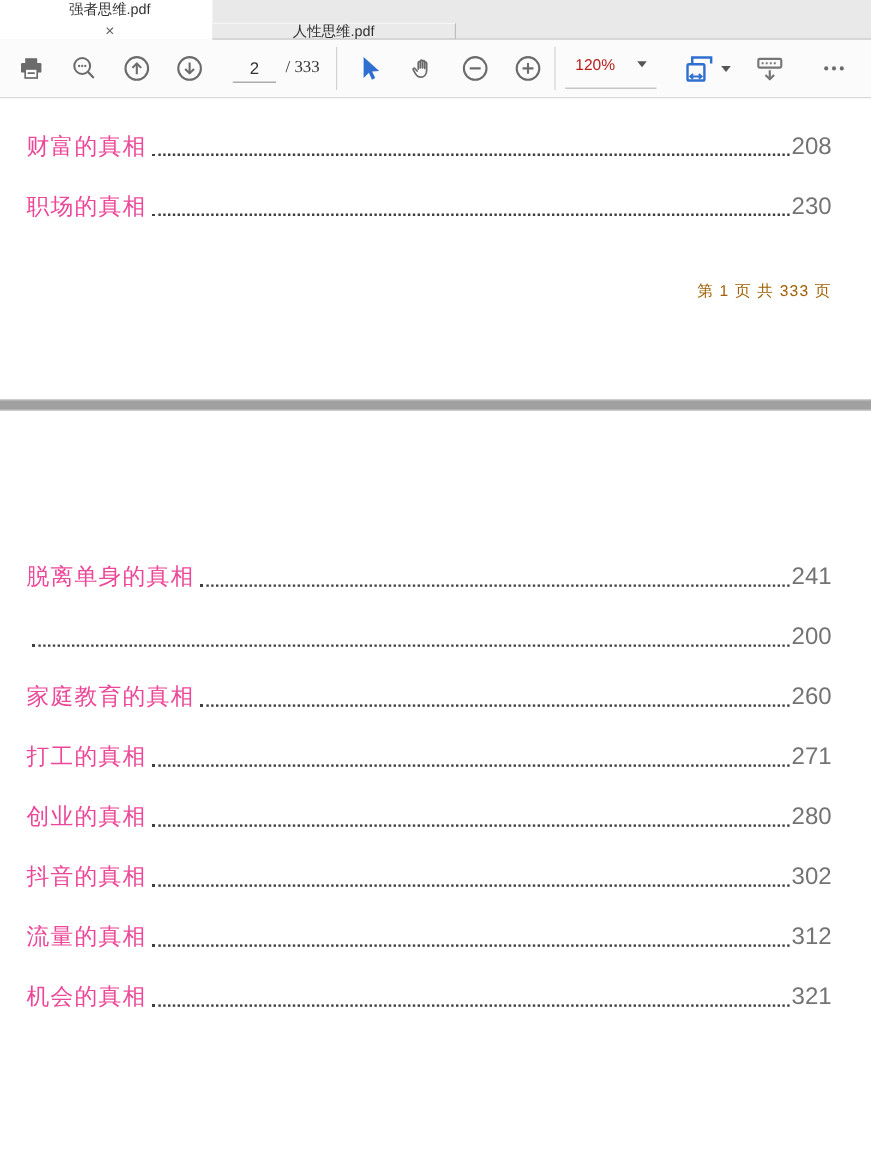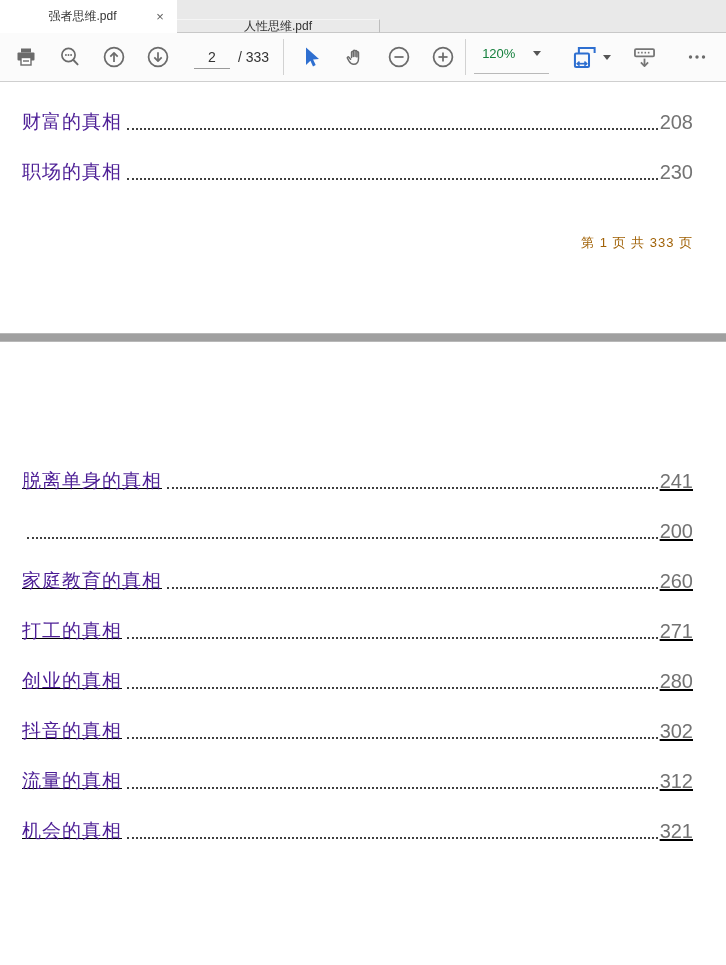--- a/index.html
+++ b/index.html
@@ -2,55 +2,55 @@
 <html><head>
 <meta charset="utf-8">
 <style>
   * { margin:0; padding:0; box-sizing:border-box; }
   html,body { width:726px; height:965px; overflow:hidden; background:#fff;
               font-family:"Liberation Sans", sans-serif; }
 
   
   .tabbar { height:33px; display:flex; background:#e9e9e9; }
   .tab { display:flex; align-items:center; font-size:12px; color:#333; }
-  .tab.active { width:177px; background:#ffffff; padding:0 8px 0 14px; }
+  .tab.active { width:177px; background:#ffffff; padding:0 8px 0 14px;flex-direction:column; }
   .tab.active .tab-label { flex:1; text-align:center; }
   .tab.inactive { width:203px; background:#eaeaea; justify-content:center;
                   border-right:1px solid #bdbdbd; border-bottom:1px solid #c8c8c8;
                   border-top:1px solid #f5f5f5;margin-top:19px; }
   .tab-filler { flex:1; background:#e9e9e9; border-bottom:1px solid #c8c8c8; }
   .tab-close { width:18px; height:18px; display:flex; align-items:center; justify-content:center;
                color:#5f5f5f; font-size:13px; cursor:pointer; }
 
   
   .toolbar { height:49px; display:flex; align-items:center; background:#fbfbfb;
              border-bottom:1px solid #cfcfcf; padding-left:4px; }
   .tbtn { width:30px; height:36px; display:flex; align-items:center; justify-content:center;
           margin:0 7px; cursor:pointer; }
   .tsep { width:1px; height:36px; background:#d2d2d2; }
   .page-group { display:flex; align-items:flex-end; margin-left:14px; }
   .page-input { width:36px; border:none; border-bottom:1px solid #9a9a9a; background:transparent;
                 text-align:center; font-size:14px; color:#333; height:24px;
                 font-family:"Liberation Sans", sans-serif; }
-  .page-total { font-size:14px; color:#333; margin-left:8px; padding-bottom:4px; white-space:pre; }
+  .page-total { font-size:14px; color:#333; margin-left:8px; padding-bottom:4px; white-space:pre;font-family:Liberation Serif, serif; }
   .zoom-group { display:flex; align-items:center; margin-left:8px; padding:0 8px 6px 8px;
                 border-bottom:1px solid #b9b9b9; height:34px; cursor:pointer; }
-  .zoom-value { font-size:13px; color:#15803d; margin-right:18px; }
+  .zoom-value { font-size:13px; color:#b91c1c; margin-right:18px; }
   .caret { width:0; height:0; border-left:4px solid transparent; border-right:4px solid transparent;
            border-top:5px solid #555; }
   .fit-group { display:flex; align-items:center; margin-left:22px; cursor:pointer; }
   .fit-group .caret { margin-left:5px; }
   .mlg { margin-left:18px; } .mlh { margin-left:14px; }
 
   
   .viewer { height:883px; background:#fff; }
   .pdf-page1 { padding:15px 33px 0 22px; }
-  .pdf-page2 { padding:114px 33px 0 22px;text-decoration:underline; }
+  .pdf-page2 { padding:114px 33px 0 22px; }
   .toc-row { height:50px; display:flex; align-items:center; }
-  .toc-title { font-size:19px; color:#4c1d95; letter-spacing:1px; white-space:nowrap; }
+  .toc-title { font-size:19px; color:#ec4899; letter-spacing:1px; white-space:nowrap; }
   .leader { flex:1; height:15px; border-bottom:2px dotted #3f3f3f; margin:0 2px 0 5px; }
   .toc-page { font-size:20px; color:#737373; font-stretch:condensed; }
   .page-footer { text-align:right; font-size:13px; color:#a16207; margin-top:37px; height:18px;
                  letter-spacing:1px; white-space:pre; }
   .page-divider { height:9px; background:#a0a0a0; margin-top:81px;
                   border-top:1px solid #b8b8b8; border-bottom:1px solid #b8b8b8; }
 
   svg { display:block; }
 </style>
 </head>

